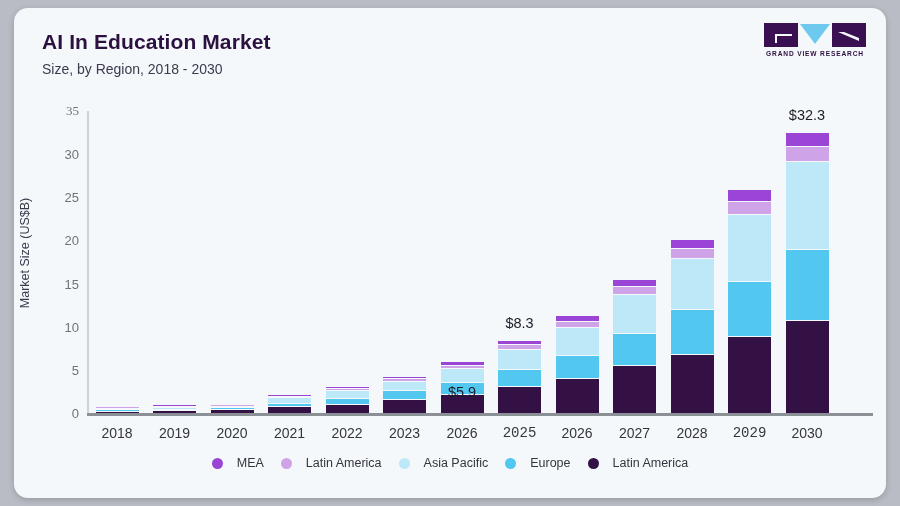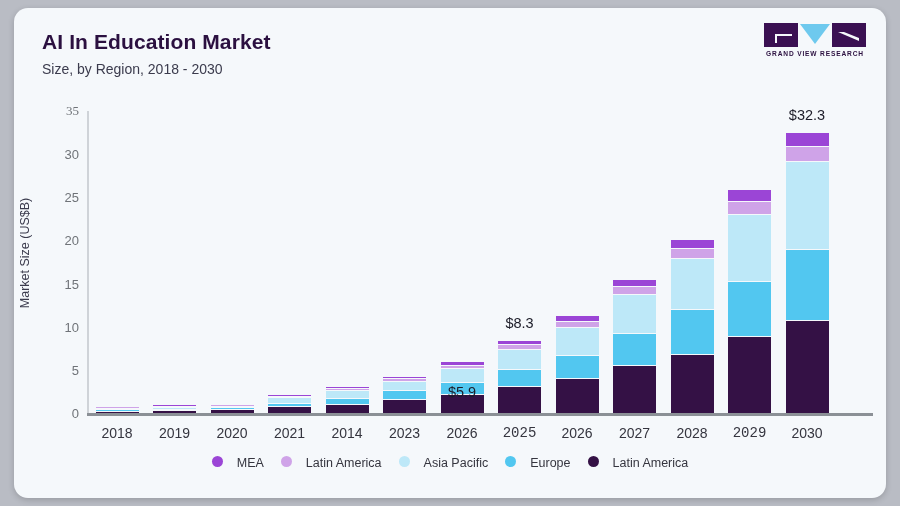--- a/index.html
+++ b/index.html
@@ -70,21 +70,21 @@
   .dlabel{
     position:absolute;font-size:14.5px;color:#1c1c28;
     text-align:center;width:80px;transform:translateX(-50%);
     white-space:nowrap;
   }
   
   #legend{
     position:absolute;left:0;top:448px;width:872px;
     display:flex;justify-content:center;align-items:center;gap:17px;
   }
-  .lgitem{display:flex;align-items:flex-start;gap:14px;}
+  .lgitem{display:flex;align-items:center;gap:14px;}
   .lgdot{width:11px;height:11px;border-radius:50%;display:block;}
   .lglabel{font-size:12.5px;color:#35353f;white-space:nowrap;}
 </style>
 </head>
 <body>
 
 <div id="card">
 
   <div id="chart-title">AI In Education Market</div>
   <div id="chart-subtitle">Size, by Region, 2018 - 2030</div>
@@ -207,21 +207,21 @@
           <div class="seg" style="height: 88.0114px; background: rgb(189, 232, 248);"></div>
           <div class="seg" style="height: 14.6686px; background: rgb(207, 163, 232);"></div>
           <div class="seg" style="height: 13.8057px; background: rgb(155, 69, 214);"></div>
         </div>
       </div>
     <div id="xticks">
         <div class="xtick" style="left: 30px; text-align: center;">2018</div>
         <div class="xtick" style="left: 87.5px;">2019</div>
         <div class="xtick" style="left: 145px;">2020</div>
         <div class="xtick" style="left: 202.5px;">2021</div>
-        <div class="xtick" style="left: 260px;">2014</div>
+        <div class="xtick" style="left: 260px;">2022</div>
         <div class="xtick" style="left: 317.5px;">2023</div>
         <div class="xtick" style="left: 375px;">2026</div>
         <div class="xtick" style="left: 432.5px; font-family: Liberation Mono, monospace;">2025</div>
         <div class="xtick" style="left: 490px;">2026</div>
         <div class="xtick" style="left: 547.5px;">2027</div>
         <div class="xtick" style="left: 605px;">2028</div>
         <div class="xtick" style="left: 662.5px; font-family: Liberation Mono, monospace;">2029</div>
         <div class="xtick" style="left: 720px;">2030</div>
       </div>
     <div id="dlabels">

